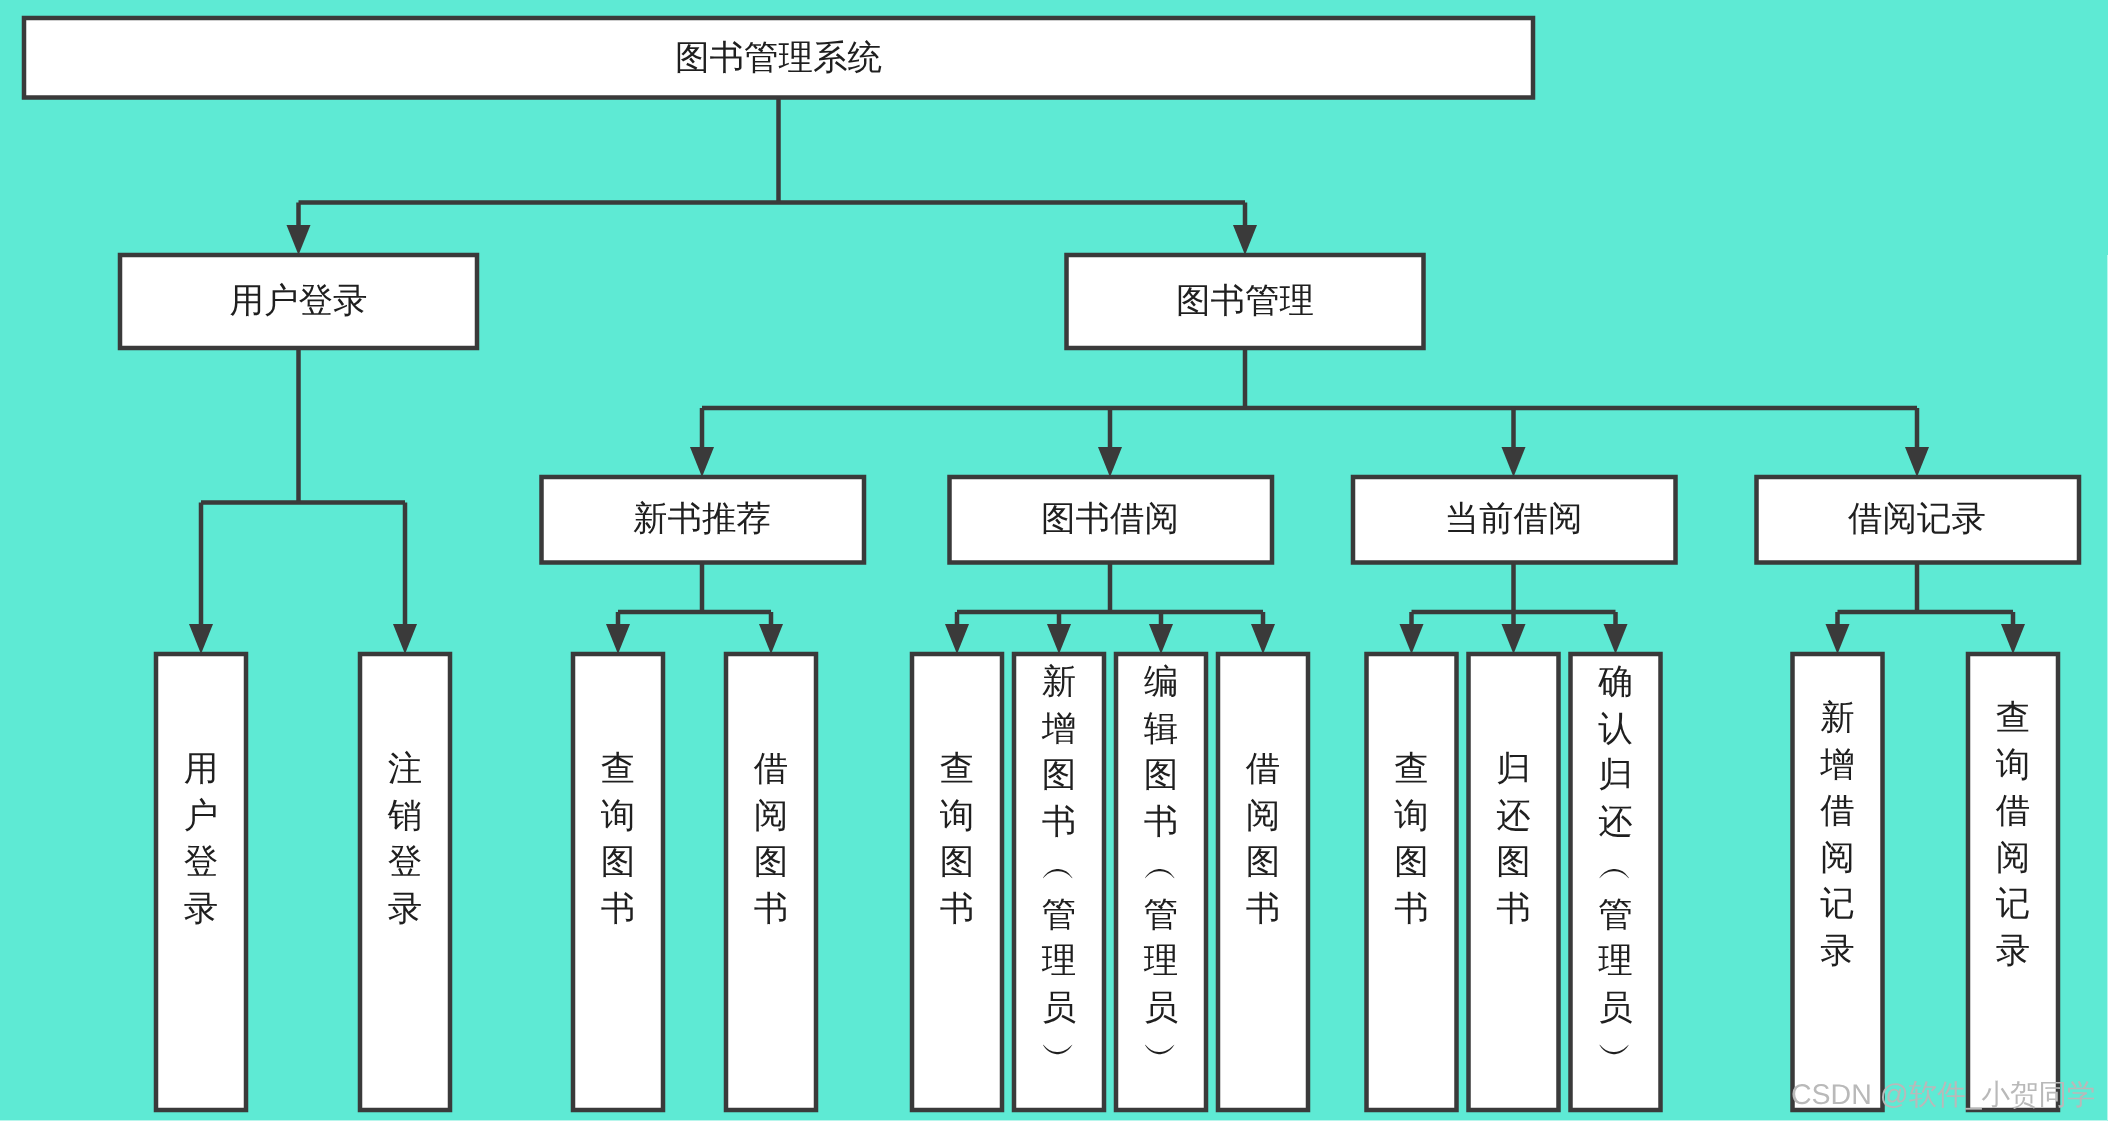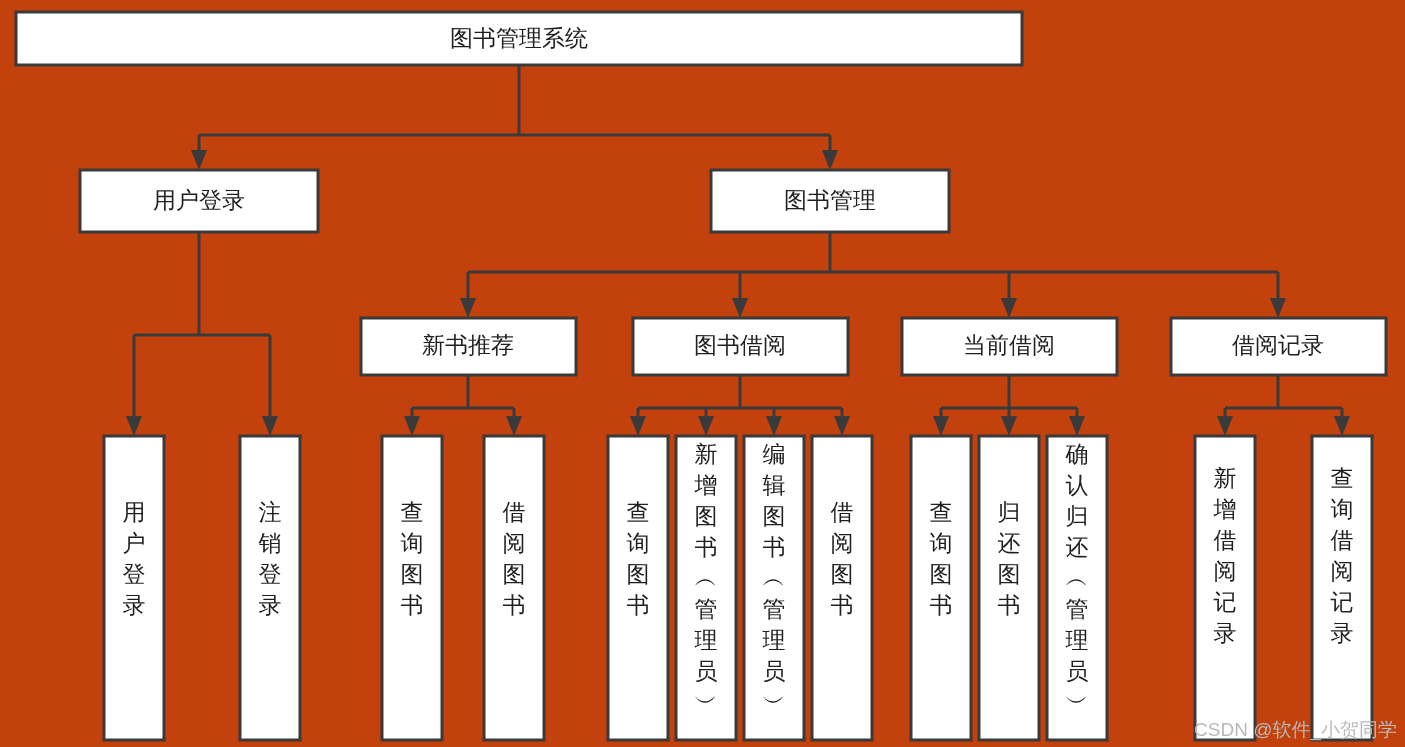--- a/index.html
+++ b/index.html
@@ -7,21 +7,21 @@
     padding: 0;
     background: #ffffff;
   }
   body {
     font-family: "Liberation Sans", "DejaVu Sans", sans-serif;
   }
   #diagram-root {
     position: relative;
     width: 1405px;
     height: 747px;
-    background: #c2410c;
+    background: #5eead4;
     overflow: hidden;
   }
   svg.diagram-canvas {
     position: absolute;
     left: 0;
     top: 0;
     width: 1405px;
     height: 747px;
     display: block;
   }

